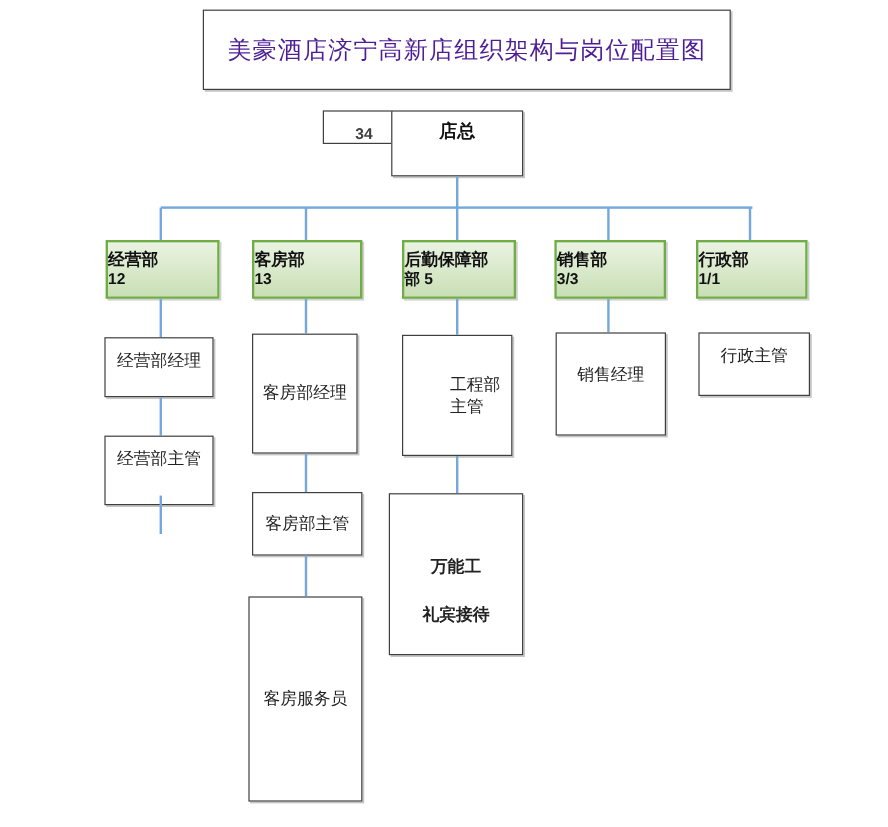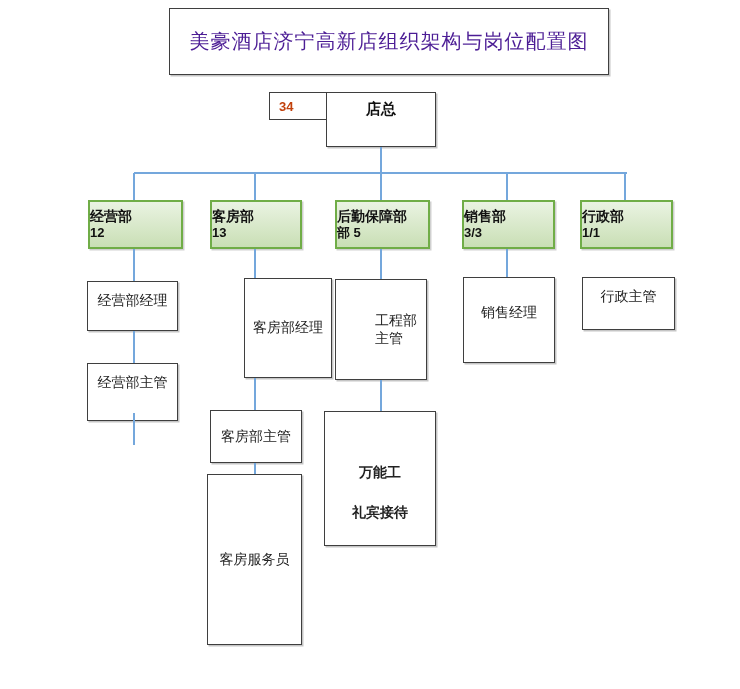--- a/index.html
+++ b/index.html
@@ -14,22 +14,22 @@
     box-shadow:1.5px 1.5px 0 rgba(150,150,150,0.55);
   }
   .title-box{
     left:157px;top:8px;width:440px;height:67px;
     display:flex;align-items:center;justify-content:center;
     font-family:"Liberation Serif","DejaVu Serif",serif;
     font-size:20px;letter-spacing:1px;color:#4c1d95;margin-left:12px;
   }
   .count-box{
     left:269px;top:92px;width:58px;height:28px;
-    display:flex;align-items:center;font-size:13px;font-weight:600;
-    padding-left:9px;color:#c2410c;box-shadow:none;
+    display:flex;align-items:flex-end;font-size:13px;font-weight:600;
+    padding-left:26px;color:#404040;box-shadow:none;
   }
   .root-box{
     left:326px;top:92px;width:110px;height:55px;
     display:flex;justify-content:center;align-items:flex-start;
     padding-top:7px;font-size:15px;font-weight:700;color:#111;
   }
   .dept{
     position:absolute;box-sizing:border-box;top:200px;height:49px;
     border:2px solid #70ad47;
     background:linear-gradient(#eaf3e2,#c9dfb5);
@@ -96,29 +96,29 @@
   <div class="box node v-top" style="left:87px;top:281px;width:91px;height:50px;">
     <span>经营部经理</span>
   </div>
   <div class="line" style="left:133px;top:331px;width:2px;height:32px;"></div>
   <div class="box node v-top" style="left:87px;top:363px;width:91px;height:58px;">
     <span>经营部主管</span>
   </div>
   <div class="line" style="left:133px;top:413px;width:2px;height:32px;"></div>
 
   <div class="line" style="left:254px;top:249px;width:2px;height:29px;"></div>
-  <div class="box node v-mid" style="left:210px;top:278px;width:88px;height:100px;margin-left:34px;">
+  <div class="box node v-mid" style="left:210px;top:278px;width:88px;height:100px;">
     <span>客房部经理</span>
   </div>
   <div class="line" style="left:254px;top:378px;width:2px;height:32px;"></div>
   <div class="box node v-mid" style="left:210px;top:410px;width:92px;height:53px;">
     <span>客房部主管</span>
   </div>
   <div class="line" style="left:254px;top:463px;width:2px;height:34px;"></div>
-  <div class="box node v-mid" style="left:207px;top:474px;width:95px;height:171px;">
+  <div class="box node v-mid" style="left:207px;top:497px;width:95px;height:171px;">
     <span>客房服务员</span>
   </div>
 
   <div class="line" style="left:380px;top:249px;width:2px;height:30px;"></div>
   <div class="box node v-mid" style="left:335px;top:279px;width:92px;height:101px;padding-left:39px;">
     <span>工程部主管</span>
   </div>
   <div class="line" style="left:380px;top:380px;width:2px;height:31px;"></div>
   <div class="box node" style="left:324px;top:411px;width:112px;height:135px;justify-content:center;padding-top:26px;font-weight:bold;">
     <span style="line-height:20px;">万能工</span>

